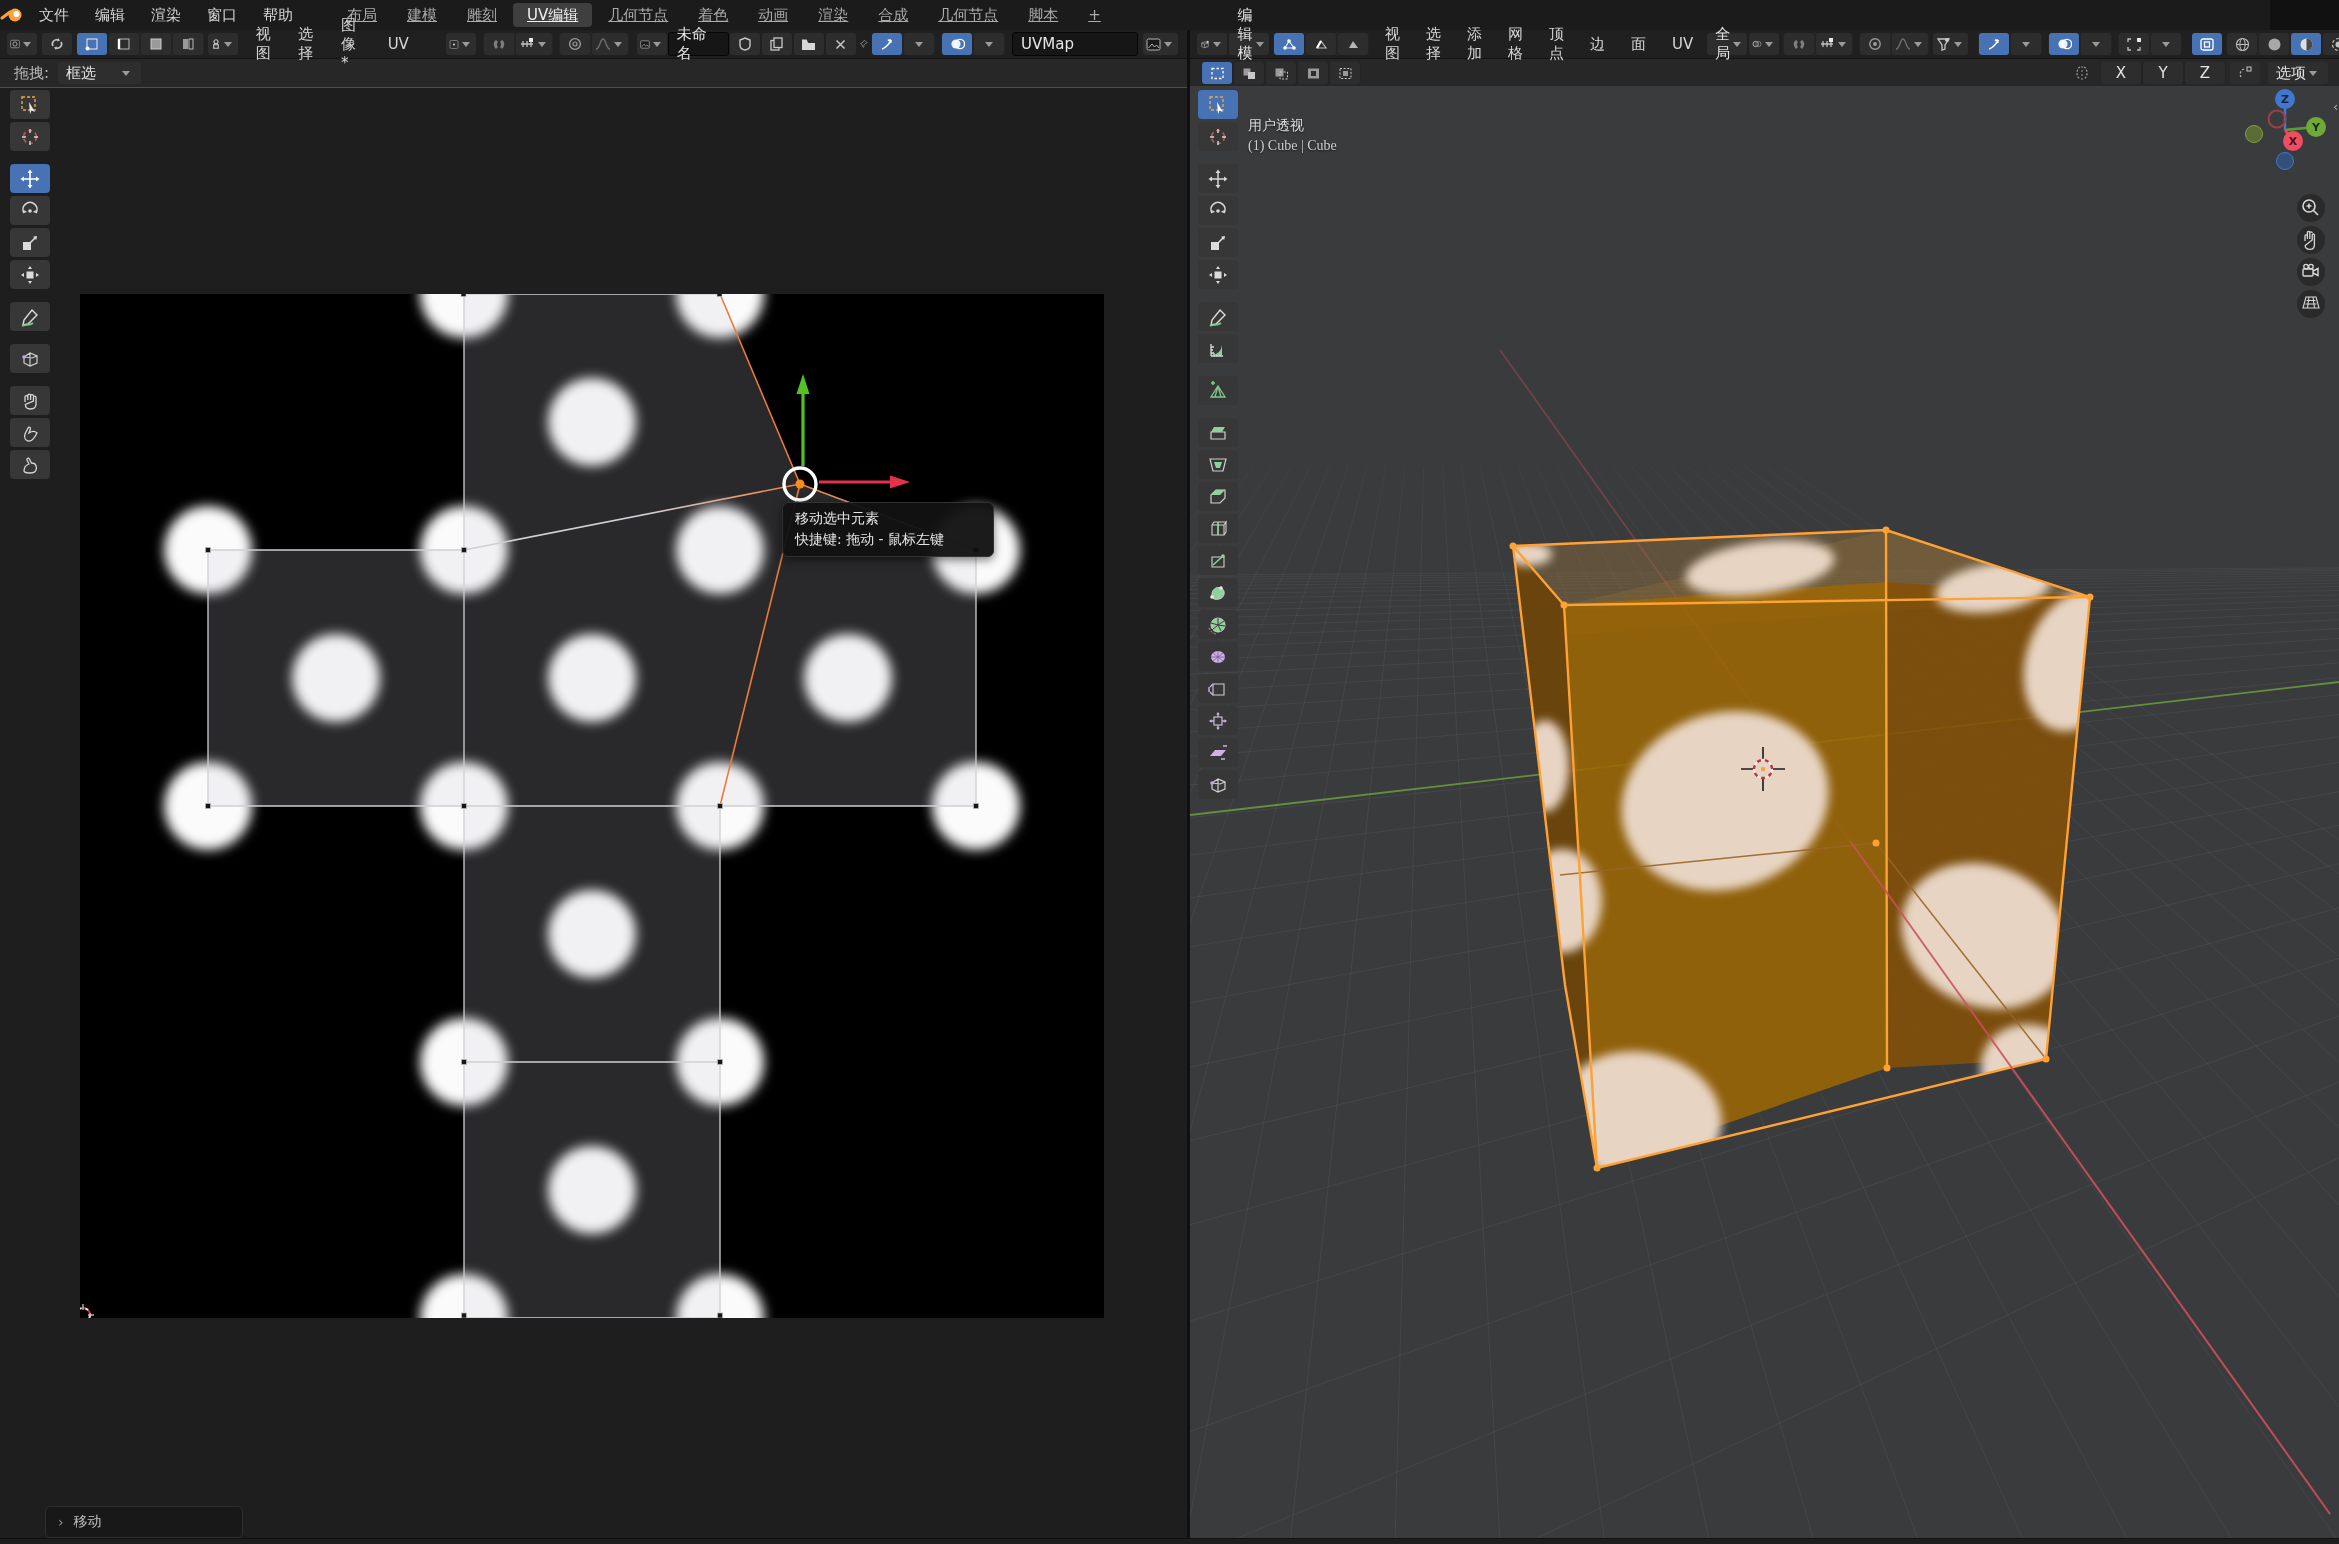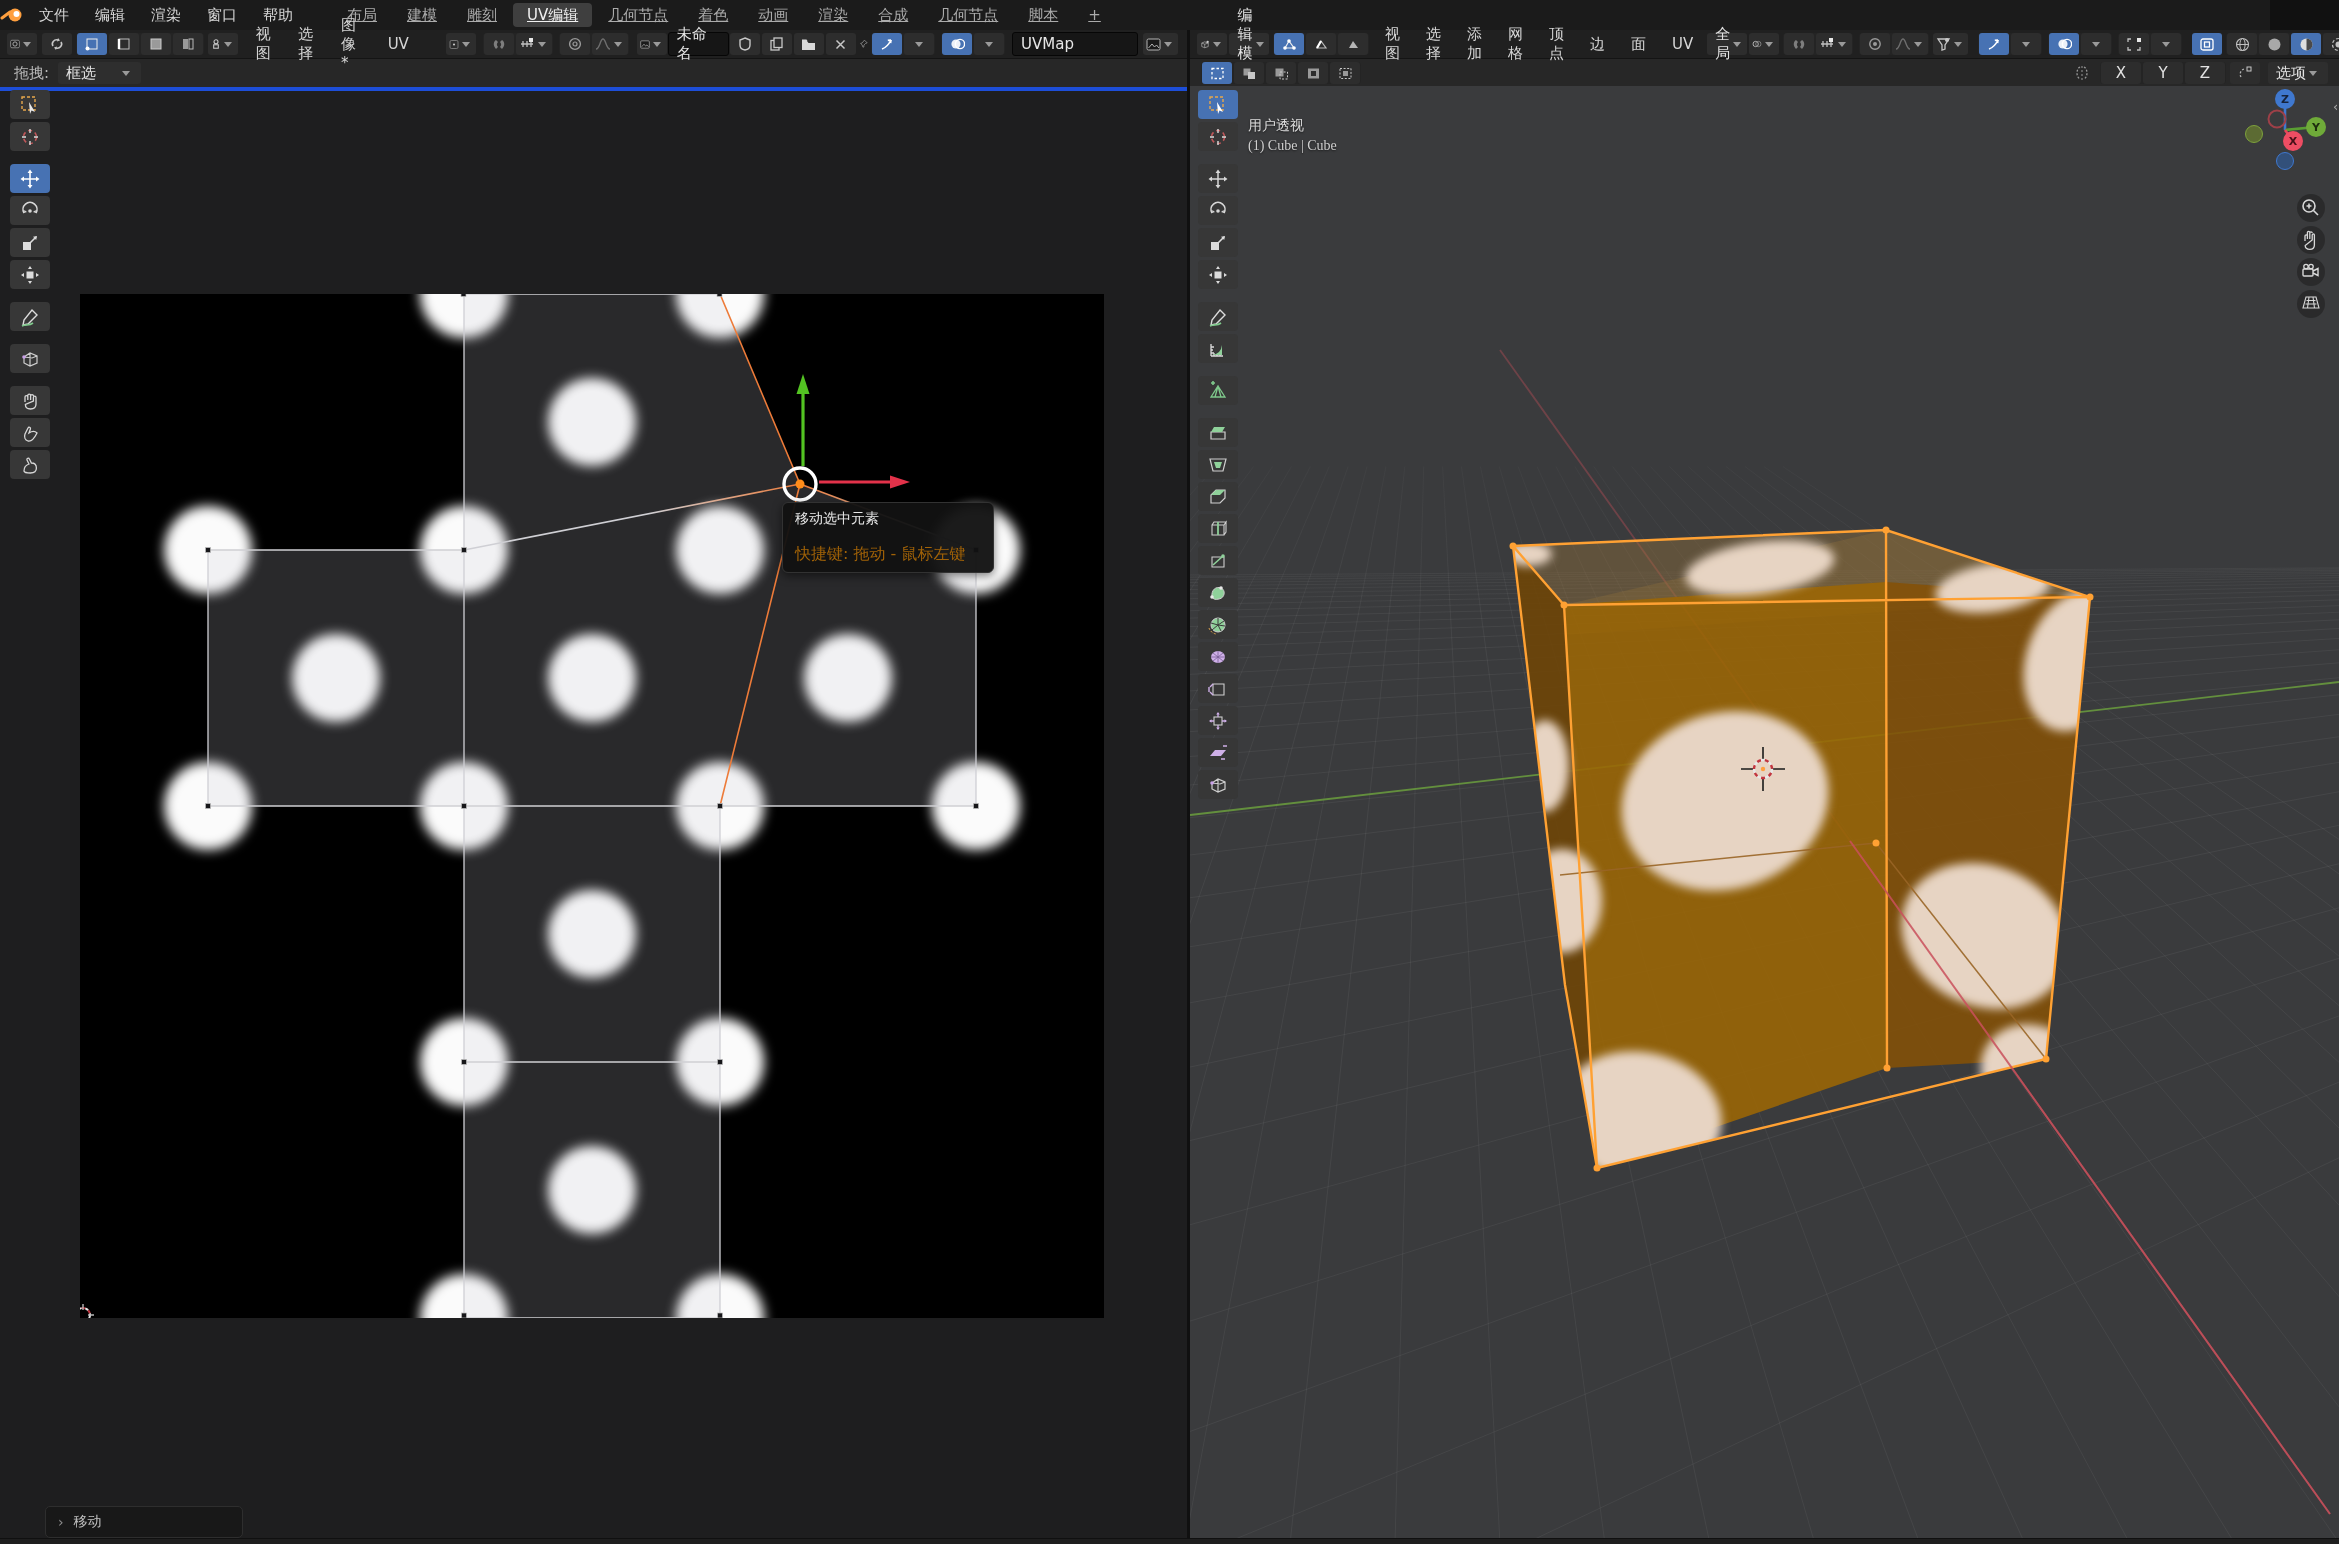--- a/index.html
+++ b/index.html
@@ -7,38 +7,38 @@
        font-family:"DejaVu Sans","Liberation Sans",sans-serif;
        font-size:15px;color:#cfcfcf;-webkit-font-smoothing:antialiased;}
   .abs{position:absolute;}
   
   #topbar{left:0;top:0;width:2270px;height:30px;background:#1b1b1b;border-bottom:1px solid #0e0e0e;display:flex;align-items:center;}
   .menu{padding:0 13px;height:30px;display:flex;align-items:center;color:#d6d6d6;cursor:default;}
   .wtab{padding:0 14px;height:24px;display:flex;align-items:center;color:#ababab;border-radius:4px;margin:0 1px;text-decoration:underline;}
   .wtab.active{background:#3f3f3f;color:#f0f0f0;}
   
   .ehdr{background:#202020;height:28px;display:flex;align-items:center;border-bottom:1px solid #141414;}
-  .trow{background:#272727;height:28px;display:flex;align-items:center;border-bottom:4px solid #1d4ed8;}
+  .trow{background:#272727;height:28px;display:flex;align-items:center;border-bottom:1px solid #1d4ed8;}
   .tile{height:22px;min-width:24px;background:#2d2d2d;border-radius:3px;display:flex;align-items:center;justify-content:center;margin:0 1px;padding:0 3px;}
   .tile.on{background:#4772b3;}
   .tile.txt{padding:0 8px;color:#e2e2e2;}
   .field{height:22px;background:#161616;border:1px solid #060606;border-radius:3px;color:#e6e6e6;display:flex;align-items:center;padding:0 8px;}
   .caret{width:0;height:0;border-left:4px solid transparent;border-right:4px solid transparent;border-top:5px solid #9a9a9a;margin:0 3px;}
   .sep{width:6px;}
   .grp{display:flex;align-items:center;background:#242424;border-radius:4px;margin:0 3px;}
   svg.ic{display:block;}
   
   .toolcol{display:flex;flex-direction:column;}
   .toolbtn{width:40px;height:29px;background:#373737;border-radius:4px;display:flex;align-items:center;justify-content:center;margin-bottom:3px;}
   .toolbtn.on{background:#4772b3;}
   .toolgap{height:10px;}
   
   #tooltip{background:rgba(18,18,18,.96);border:1px solid #323232;border-radius:6px;padding:7px 12px;box-shadow:0 3px 10px rgba(0,0,0,.5);}
   #tooltip .t1{color:#e8e8e8;font-size:14px;}
-  #tooltip .t2{color:#a16207;font-size:16px;margin-top:16px;}
+  #tooltip .t2{color:#e5e5e5;font-size:14px;margin-top:3px;}
   #opanel{background:rgba(24,24,24,.92);border:1px solid #2e2e2e;border-radius:5px;color:#c0c0c0;display:flex;align-items:center;padding:0 12px;font-size:14px;}
   #vp-overlay-text{color:#dedede;font-size:14px;text-shadow:0 1px 2px rgba(0,0,0,.6);line-height:20px;font-family:Liberation Serif, serif;}
   #vp-overlay-text .sub{color:#cfcfcf;}
   #statusbar{left:0;top:1538px;width:2339px;height:6px;background:#1e1e1e;border-top:1px solid #101010;}
   .vdiv{left:1187px;top:30px;width:3px;height:1508px;background:#101010;}
 </style>
 </head>
 <body>
 
 <div id="topbar" class="abs">

